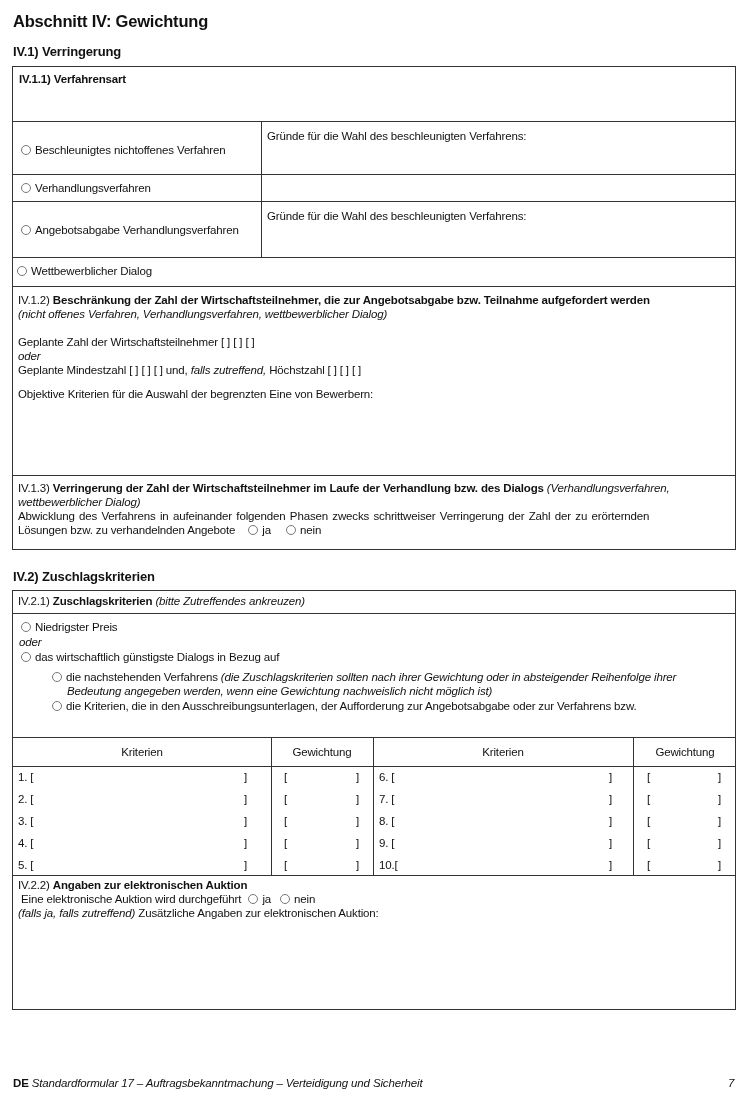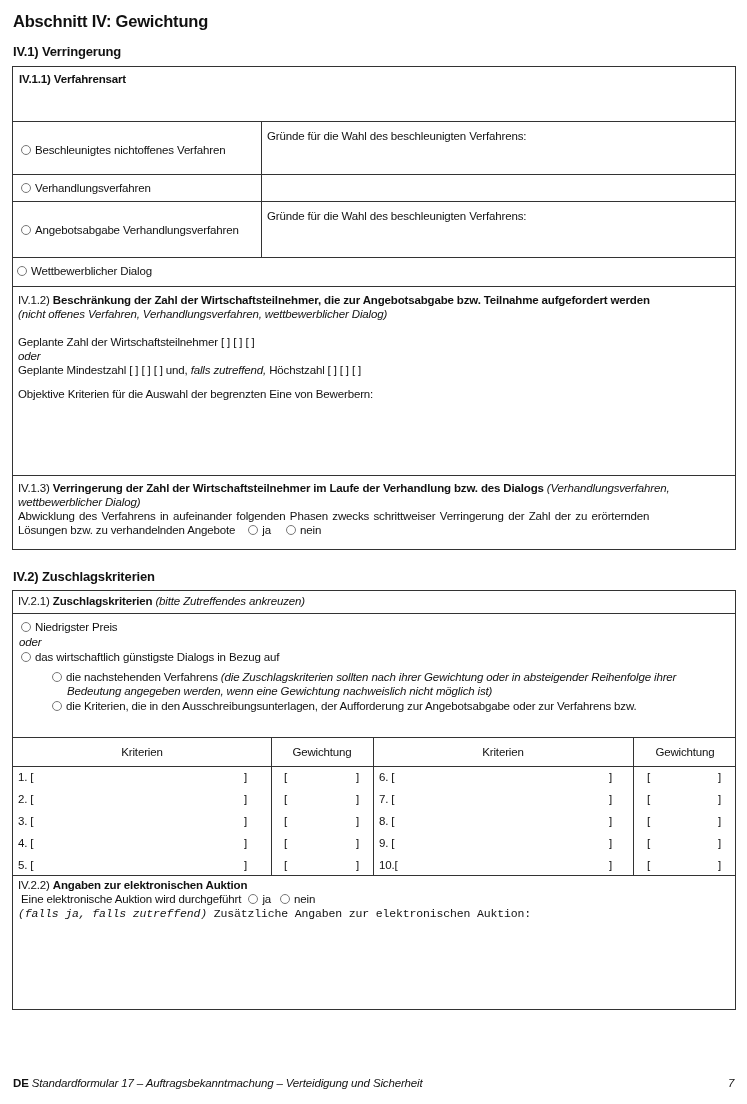--- a/index.html
+++ b/index.html
@@ -182,21 +182,21 @@
   <div class="row" style="top:284px; height:134px;">
     <div class="txt" style="left:5px; top:3px;">
       <span>IV.2.2)</span>
       <span class="b">Angaben zur elektronischen Auktion</span>
     </div>
     <div class="txt" style="left:8px; top:17px;">
       <span>Eine elektronische Auktion wird durchgeführt</span>
       <span style="margin-left:4px;"><span class="radio"></span><span>ja</span></span>
       <span style="margin-left:6px;"><span class="radio"></span><span>nein</span></span>
     </div>
-    <div class="txt" style="left:5px; top:31px;font-family:Liberation Mono, monospace;">
+    <div class="txt" style="left:5px; top:31px;">
       <span class="i">(falls ja, falls zutreffend)</span>
       <span>Zusätzliche Angaben zur elektronischen Auktion:</span>
     </div>
   </div>
 </div>
 
 <div class="abs footer">
   <span class="b">DE</span>
   <span class="i">Standardformular 17 – Auftragsbekanntmachung – Verteidigung und Sicherheit</span>
 </div>

